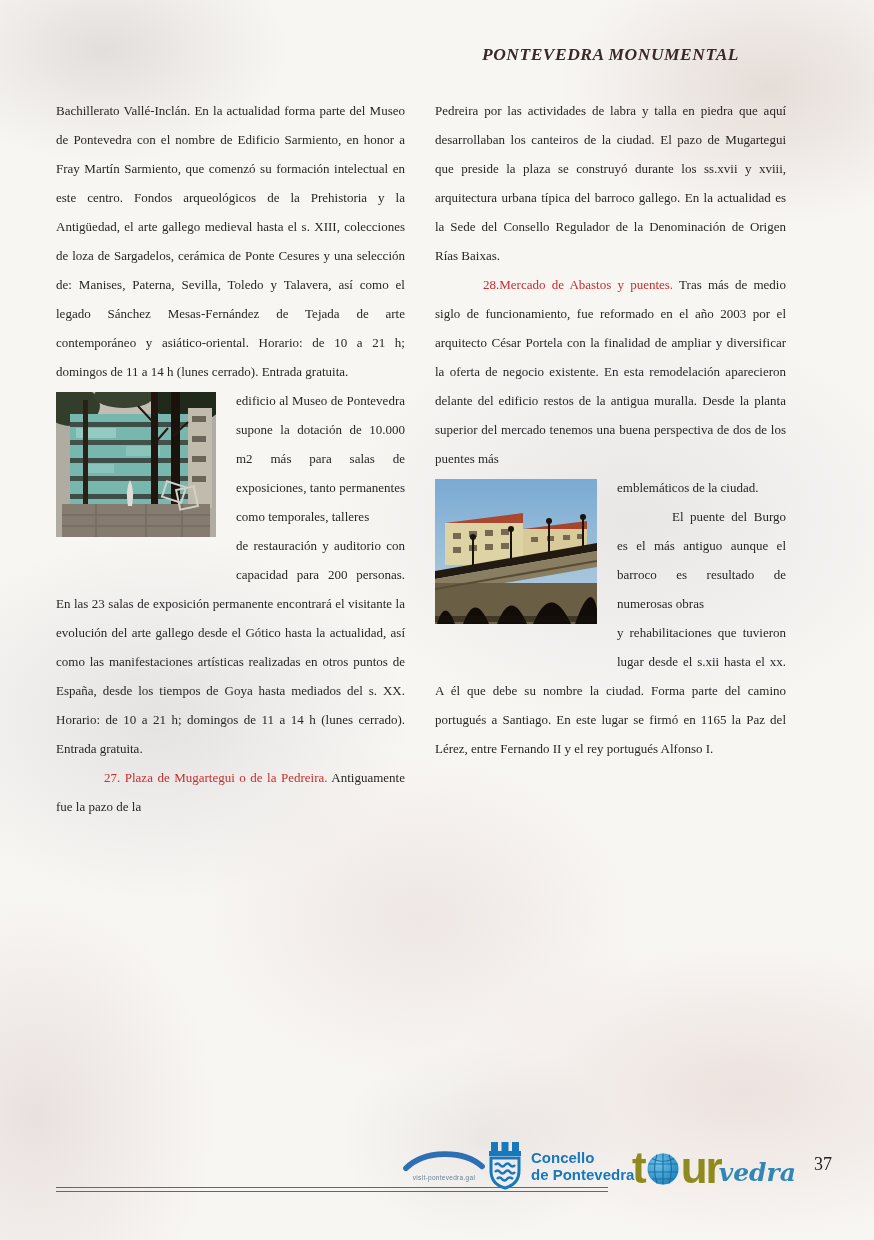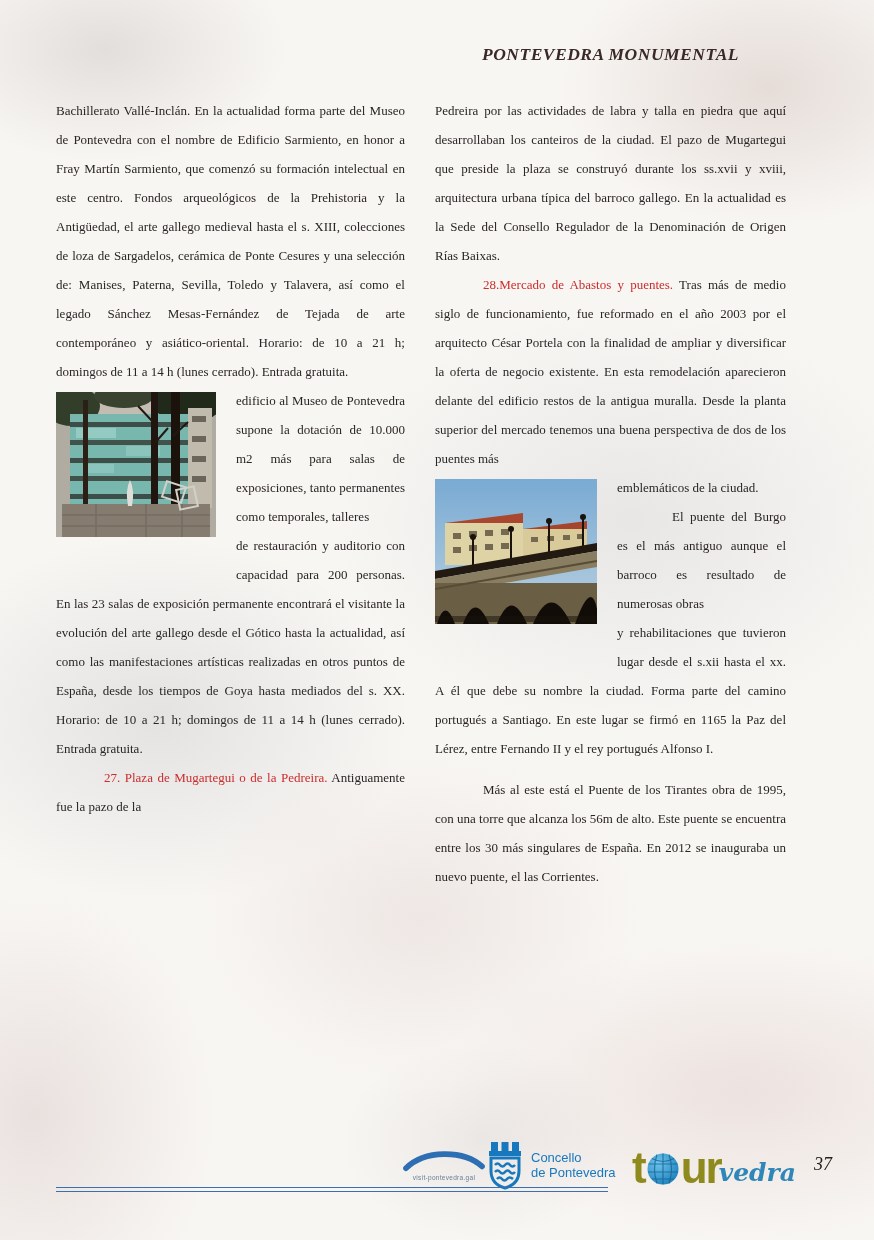--- a/index.html
+++ b/index.html
@@ -39,39 +39,39 @@
   .red{color:#cb2c2c;}
   .p4-space{margin-top:12px;}
   figure.photo{margin:6px 20px 50px 0;float:left;padding:0;}
   figure.photo svg{display:block;}
   .floatwrap{overflow:visible;}
   
   .visit-logo{position:absolute;left:398px;top:1146px;width:92px;text-align:center;}
   .visit-logo .visit-label{display:block;font-family:"Liberation Sans",sans-serif;
     font-size:6.5px;color:#67809a;margin-top:-2px;letter-spacing:.3px;}
   .concello-logo{position:absolute;left:487px;top:1141px;display:flex;align-items:center;gap:8px;}
-  .concello-text{font-family:"Liberation Sans",sans-serif;font-weight:normal;
-    color:#1878be;font-size:13px;line-height:1.15;}
+  .concello-text{font-family:"Liberation Sans",sans-serif;font-weight:bold;
+    color:#1878be;font-size:15px;line-height:1.15;}
   .concello-text span{display:block;}
   .footer-rule{
     position:absolute;left:56px;top:1187px;width:552px;height:3px;
     border-top:1.5px solid #3d6fae;border-bottom:1.5px solid #3d6fae;
   }
   .tour-logo{position:absolute;left:632px;top:1140px;display:flex;align-items:flex-end;height:48px;}
   .tour-t,.tour-ur{
     font-family:"Liberation Sans",sans-serif;font-weight:bold;font-size:44px;
     color:#8f8a1e;line-height:40px;letter-spacing:-2px;
   }
   .tour-globe{margin:0 1px 2px 1px;}
   .tour-vedra{
     font-family:"DejaVu Serif","Liberation Serif",serif;font-style:italic;font-weight:bold;
     font-size:25px;color:#2f86b8;line-height:30px;margin-left:-2px;
   }
   .page-number{
-    position:absolute;left:814px;top:1154px;font-size:18px;font-style:italic;color:#25211f;
+    position:absolute;left:814px;top:1154px;font-size:18px;color:#25211f;
   }
 </style>
 </head>
 <body>
 
 <div class="page">
   <div class="watermark"></div>
 
   <h1 class="page-title">PONTEVEDRA MONUMENTAL</h1>
 
@@ -181,21 +181,20 @@
           </g>
           <path d="M0,140 h162" stroke="#1a140d" stroke-width="6" opacity=".5"></path>
           <rect width="162" height="145" fill="#000000" opacity="0.04"></rect>
         </svg>
       </figure>
       <p class="body-text">emblemáticos de la ciudad.</p>
       <p class="body-text indent-narrow">El puente del Burgo es el más antiguo aunque el barroco es resultado de numerosas obras</p>
     </div>
 
     <p class="body-text">y rehabilitaciones que tuvieron lugar desde el s.xii hasta el xx. A él que debe su nombre la ciudad. Forma parte del camino portugués a Santiago. En este lugar se firmó en 1165 la Paz del Lérez, entre Fernando II y el rey portugués Alfonso I.</p>
-    <p class="body-text indent p4-space">Más al este está el Puente de los Tirantes obra de 1995, con una torre que alcanza los 56m de alto. Este puente se encuentra entre los 30 más singulares de España. En 2012 se inauguraba un nuevo puente, el las Corrientes.</p>
   </section>
 
   <div class="visit-logo">
     <svg width="88" height="26" viewBox="0 0 90 28">
       <path d="M4,24 C24,4 66,4 86,22" stroke="#2e6fb4" stroke-width="6" fill="none" stroke-linecap="round"></path>
     </svg>
     <span class="visit-label">visit-pontevedra.gal</span>
   </div>
 
   <div class="concello-logo">

